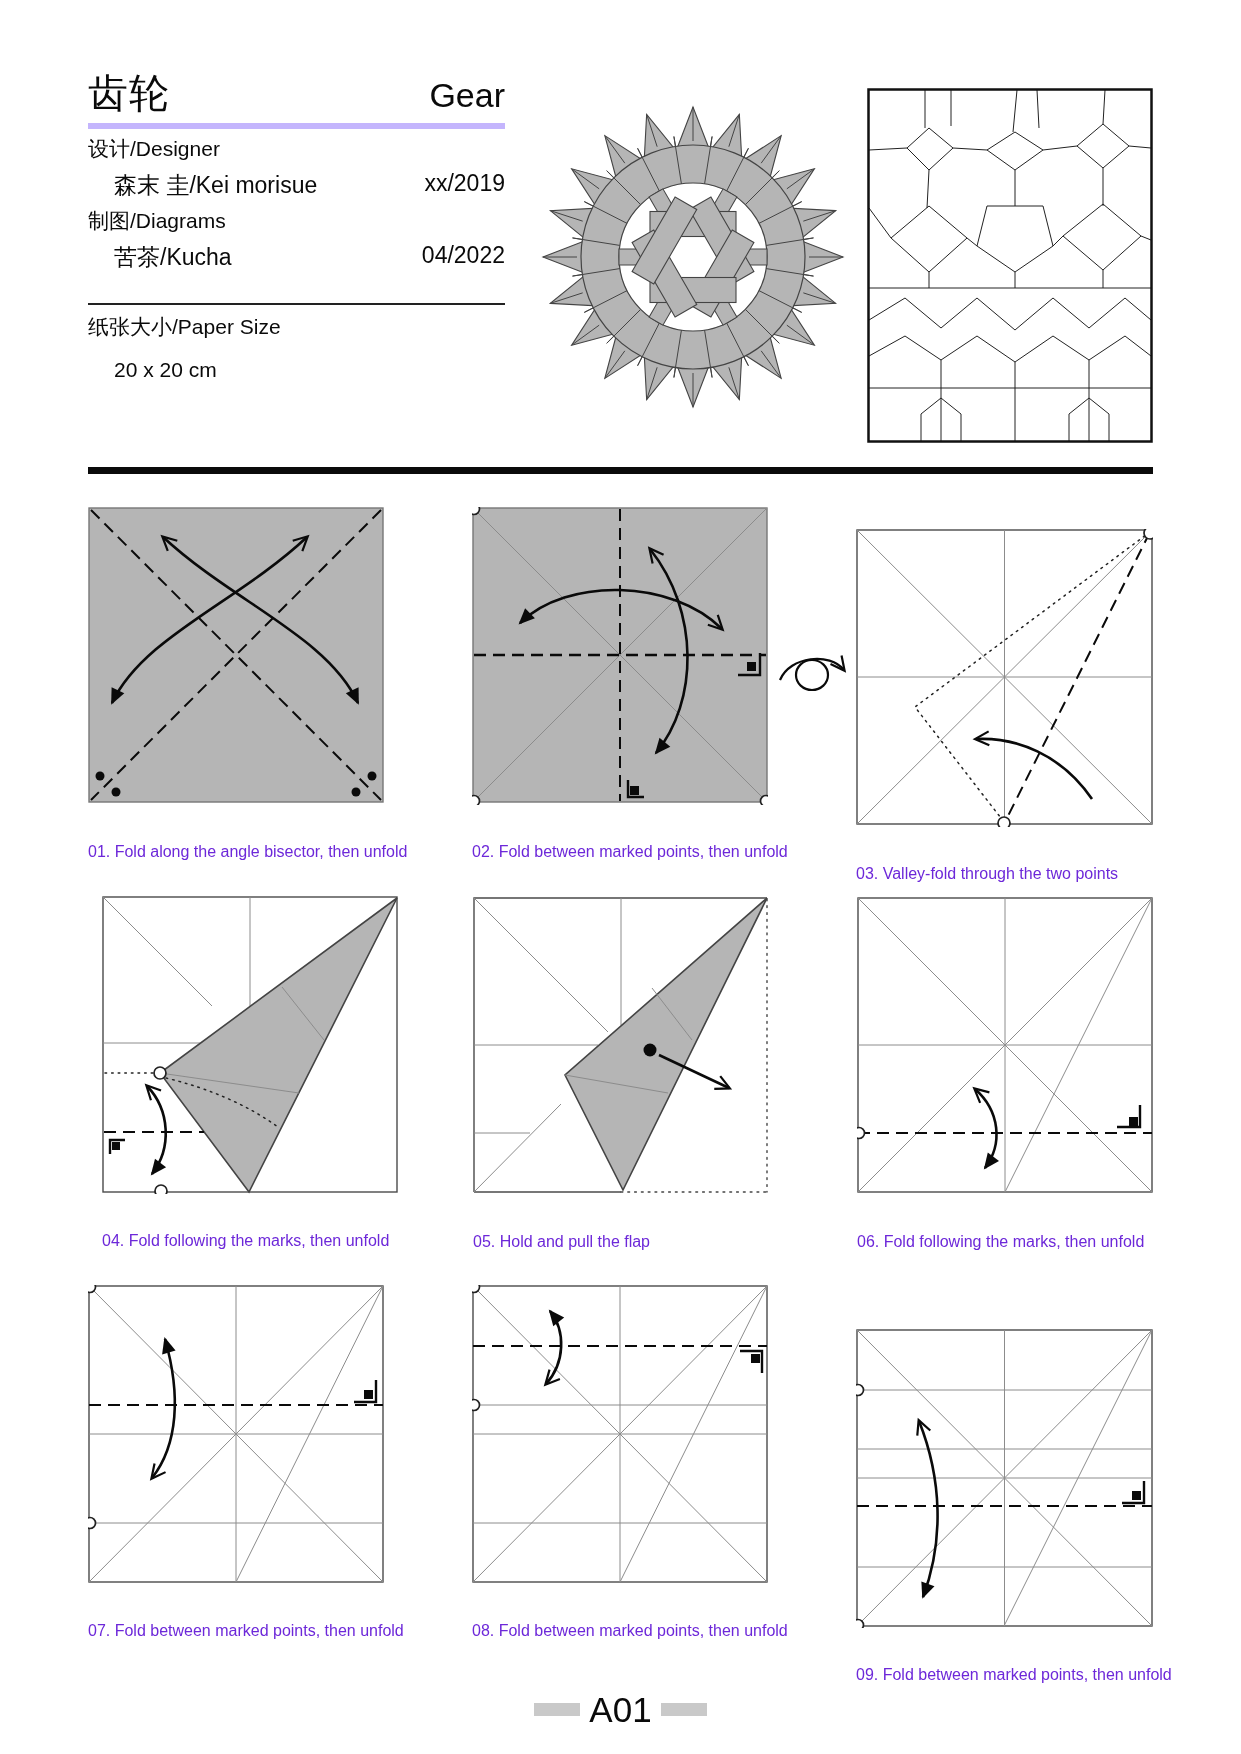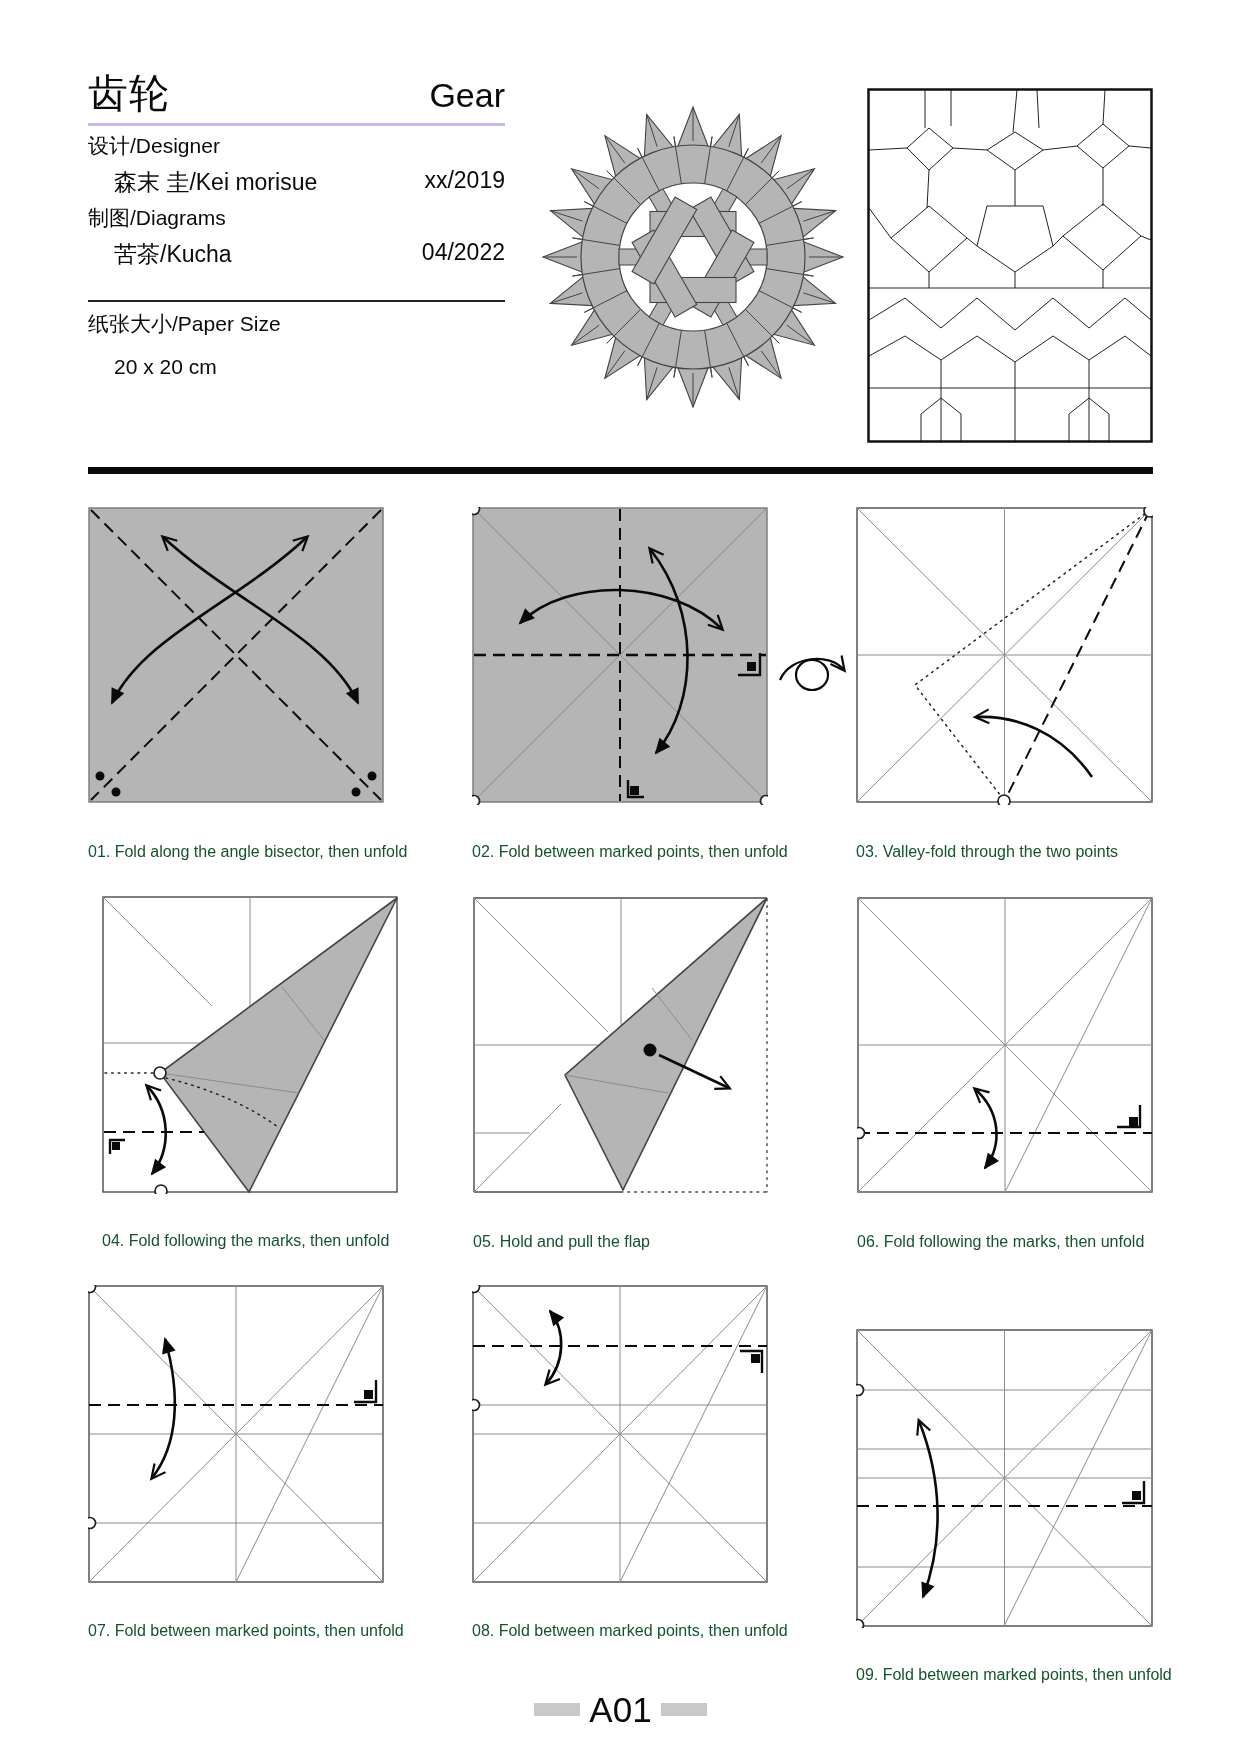--- a/index.html
+++ b/index.html
@@ -2,39 +2,39 @@
 <html><head>
 <meta charset="utf-8">
 <style>
   html,body{margin:0;padding:0;background:#ffffff;}
   body{font-family:"Liberation Sans","DejaVu Sans",sans-serif;color:#0a0a0a;}
   #page{position:relative;width:1241px;height:1754px;background:#fff;overflow:hidden;}
 
   
   #header{position:absolute;left:88px;top:72px;width:417px;}
   .title-row{display:flex;justify-content:space-between;align-items:flex-end;
-             border-bottom:3px solid #c4b5fd;padding-bottom:9px;}
+             border-bottom:6px solid #c4b5fd;padding-bottom:9px;}
   .title-cn{font-size:40px;line-height:1.05;letter-spacing:1px;}
   .title-en{font-size:34px;line-height:1.05;}
   .meta-label{font-size:21px;margin-top:6px;}
   .meta-row{display:flex;justify-content:space-between;font-size:23px;margin-top:7px;}
   .meta-name{padding-left:26px;}
   .thin-rule{border:none;border-top:2px solid #222;margin:30px 0 0 0;}
   .paper-label{font-size:21px;margin-top:8px;}
   .paper-value{font-size:21px;margin-top:17px;padding-left:26px;}
 
   
   #gear-fig{position:absolute;left:540px;top:104px;}
   #cp-fig{position:absolute;left:867px;top:88px;}
 
   #divider{position:absolute;left:88px;top:467px;width:1065px;height:7px;background:#0a0a0a;}
 
   
   .step{position:absolute;width:296px;}
-  .step .caption{margin:0;margin-top:34px;font-size:16px;color:#14532d;white-space:nowrap;}
+  .step .caption{margin:0;margin-top:34px;font-size:16px;color:#6d28d9;white-space:nowrap;}
 
   
   .sq-gray{fill:#b5b5b5;stroke:#777;stroke-width:1.4;}
   .sq-white{fill:#ffffff;stroke:#4a4a4a;stroke-width:1.4;}
   .flap{fill:#b5b5b5;stroke:#444;stroke-width:1.6;}
   .crease{stroke:#8c8c8c;stroke-width:1;fill:none;}
   .valley{stroke:#0a0a0a;stroke-width:2;fill:none;stroke-dasharray:12 7;}
   .valley-bold{stroke:#0a0a0a;stroke-width:2.6;fill:none;stroke-dasharray:12 7;}
   .xray{stroke:#222;stroke-width:1.5;fill:none;stroke-dasharray:1.6 5;stroke-linecap:round;}
   .edge-dotted{stroke:#444;stroke-width:1.4;fill:none;stroke-dasharray:1.8 5;stroke-linecap:round;}
@@ -261,21 +261,21 @@
       <path class="farrow" d="M178,42 C228,105 226,195 184,246" marker-start="url(#ah-o)" marker-end="url(#ah-f)"></path>
     </svg>
     <p class="caption">02. Fold between marked points, then unfold</p>
   </div>
 
   <svg width="76" height="52" viewBox="0 0 76 52" style="position:absolute;left:774px;top:646px;">
     <ellipse cx="38" cy="29" rx="16" ry="15" fill="none" stroke="#0a0a0a" stroke-width="2.2"></ellipse>
     <path d="M6,34 C16,10 56,6 70,24" fill="none" stroke="#0a0a0a" stroke-width="2.2" marker-end="url(#ah-o)"></path>
   </svg>
 
-  <div class="step" style="left:856px;top:507px;">
+  <div class="step" style="left:856px;top:529px;">
     <svg width="297" height="298" viewBox="0 0 297 298">
       <rect class="sq-white" x="1" y="1" width="295" height="294"></rect>
       <path class="crease" d="M1,1 L296,295 M296,1 L1,295 M1,148 L296,148 M148.5,1 L148.5,295"></path>
       <path class="xray" d="M294,3 L59,178 L148,293"></path>
       <path class="valley" d="M294,3 L149,293"></path>
       <circle class="mk-circle" cx="294" cy="4" r="6"></circle>
       <circle class="mk-circle" cx="148" cy="294" r="6"></circle>
       <path class="farrow" d="M236,270 C205,225 160,208 120,210" marker-end="url(#ah-o)"></path>
     </svg>
     <p class="caption">03. Valley-fold through the two points</p>

